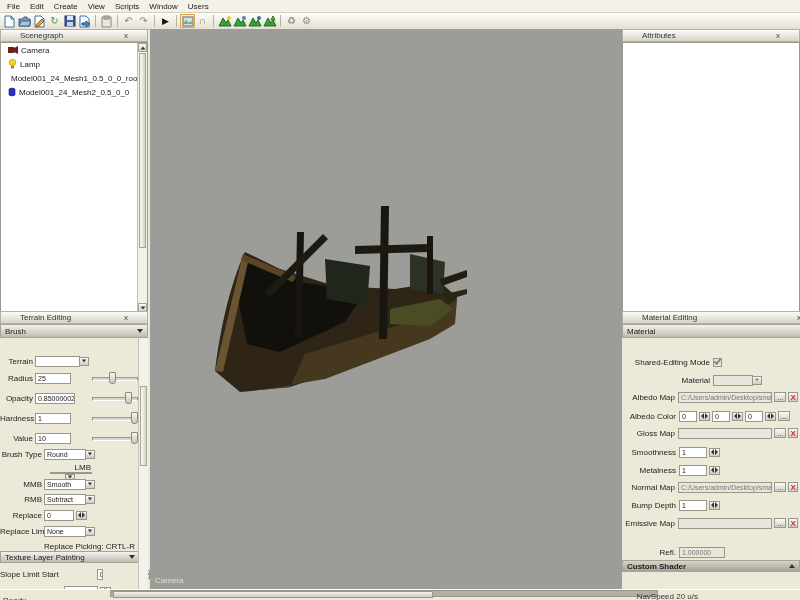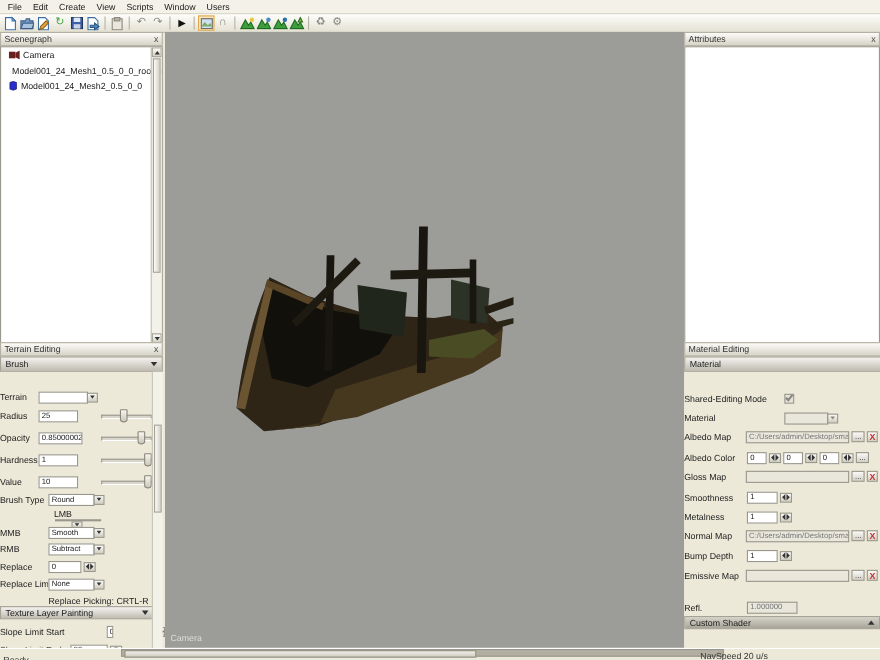--- a/index.html
+++ b/index.html
@@ -17,34 +17,34 @@
   .ticon{width:15px;height:14px;display:flex;align-items:center;justify-content:center;
          font-size:10px;line-height:10px;}
   .tsep{width:1px;height:12px;background:#b5b2a4;margin:0 3px;}
   .glyph-gray{color:#8a8a84;} .glyph-black{color:#111;font-size:9px;}
   .glyph-green{color:#3f9e3f;}
   .ticon.sel{border:1px solid #e0a848;background:#fce8c0;box-sizing:border-box;}
   
   .panel{position:absolute;box-sizing:border-box;}
   .phead{height:11px;background:linear-gradient(#fcfbf8,#d7d4c8);
          border:1px solid #b4b1a4;display:flex;align-items:center;
-         justify-content:space-between;padding:0 3px;font-size:8px;color:#333;}
+         justify-content:space-between;padding:0 19px;font-size:8px;color:#333;}
   .pclose{font-size:8px;color:#444;cursor:default;line-height:8px;}
   .shead{height:12px;background:linear-gradient(#f3f2ee,#bfbcb1);
          border:1px solid #a5a297;display:flex;align-items:center;
          justify-content:space-between;padding:0 4px;font-size:8px;color:#222;}
-  .shead.dark{background:linear-gradient(#d6d3c9,#a7a499);}
+  .shead.dark{background:linear-gradient(#d6d3c9,#a7a499);font-weight:bold;}
   .tri-down{width:0;height:0;border-left:3px solid transparent;border-right:3px solid transparent;
             border-top:4px solid #333;}
   .tri-up{width:0;height:0;border-left:3px solid transparent;border-right:3px solid transparent;
           border-bottom:4px solid #333;}
   .pbody{background:#fff;border:1px solid #9a978c;position:relative;overflow:hidden;}
   
   .row{position:absolute;left:0;display:flex;align-items:center;height:12px;}
-  .lbl{font-size:8px;text-align:left;color:#222;white-space:nowrap;}
+  .lbl{font-size:8px;text-align:right;color:#222;white-space:nowrap;}
   .fld{background:#fff;border:1px solid #99968b;height:11px;box-sizing:border-box;
        font-size:7px;display:flex;align-items:center;padding:0 2px;overflow:hidden;
        white-space:nowrap;}
   .fld.dis{background:#e9e6db;color:#777;}
   .ddbtn{width:10px;height:9px;background:linear-gradient(#fafaf8,#cfccc1);
          border:1px solid #99968b;display:flex;align-items:center;justify-content:center;
          margin-left:-1px;box-sizing:border-box;}
   .spin{width:11px;height:9px;background:linear-gradient(#fafaf8,#cfccc1);
         border:1px solid #99968b;display:flex;align-items:center;justify-content:center;
         gap:1px;margin-left:2px;box-sizing:border-box;}
@@ -187,20 +187,27 @@
     </div>
     <div class="pbody" style="height:269px;">
       <div class="tree-item">
         <svg width="10" height="8" viewBox="0 0 10 8">
             <rect x="0" y="1" width="6" height="6" fill="#6b2020"></rect>
             <path d="M6,2 L10,0 V8 L6,6 z" fill="#6b2020"></path>
           </svg>
         <span>Camera</span>
       </div>
       <div class="tree-item">
+        <svg width="9" height="10" viewBox="0 0 9 10">
+            <circle cx="4.5" cy="3.5" r="3.2" fill="#f2d52a" stroke="#b99c06" stroke-width="0.8"></circle>
+            <rect x="3" y="7" width="3" height="2.5" fill="#9a8a40"></rect>
+          </svg>
+        <span>Lamp</span>
+      </div>
+      <div class="tree-item">
         <svg width="8" height="10" viewBox="0 0 8 10">
             <path d="M1,2 Q4,0 7,2 V8 Q4,10 1,8 z" fill="#2a2ecc" stroke="#14166a" stroke-width="0.6"></path>
           </svg>
         <span>Model001_24_Mesh1_0.5_0_0_root_root</span>
       </div>
       <div class="tree-item">
         <svg width="8" height="10" viewBox="0 0 8 10">
             <path d="M1,2 Q4,0 7,2 V8 Q4,10 1,8 z" fill="#2a2ecc" stroke="#14166a" stroke-width="0.6"></path>
           </svg>
         <span>Model001_24_Mesh2_0.5_0_0</span>

